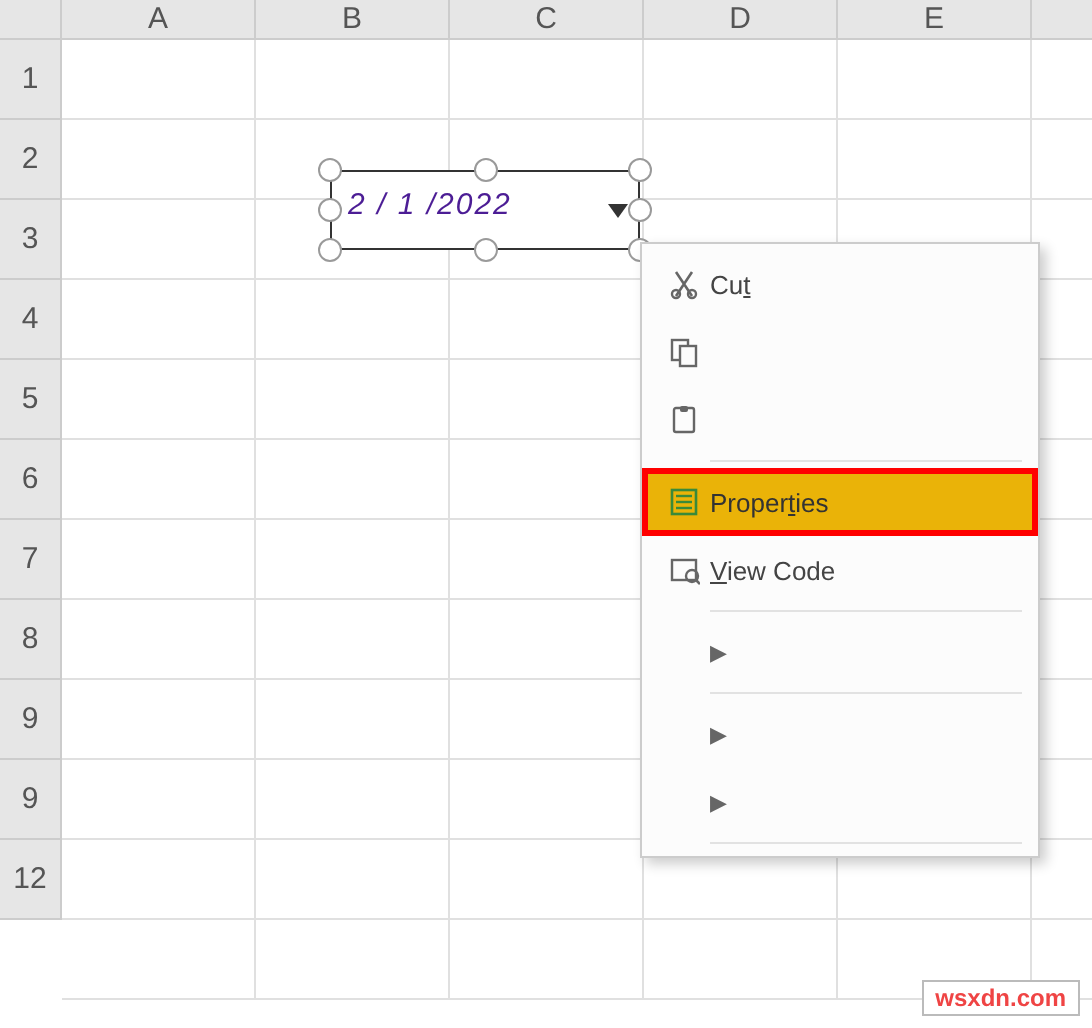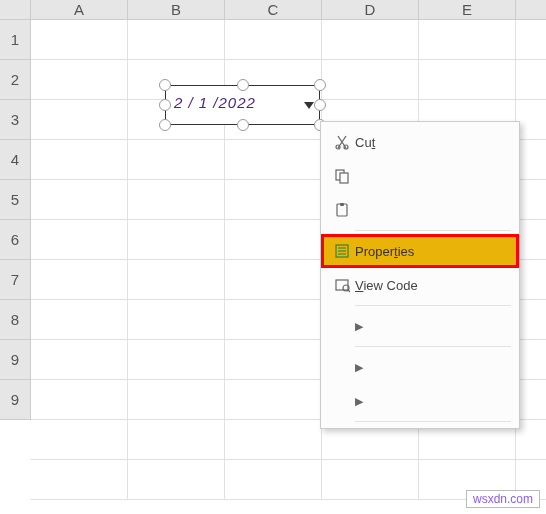--- a/index.html
+++ b/index.html
@@ -90,21 +90,21 @@
   .menu-item.hl {
     background: #eab308;
     box-shadow: inset 0 0 0 3px #ff0000;
   }
   .menu-item.hl .label { color: #333; }
   svg { display: block; }
 
   .watermark {
     position: absolute; right: 6px; bottom: 6px;
     background: #fff; border: 1px solid #bbb; padding: 1px 6px;
-    font-size: 12px; color: #8b5cf6;
+    font-size: 12px; color: #ef4444; font-weight: bold;
   }
 </style>
 </head>
 <body>
 
 <div class="grid">
   <div class="corner"></div>
   <div class="colhead">
     <div>A</div>
     <div>B</div>
@@ -116,20 +116,21 @@
     <div>1</div>
     <div>2</div>
     <div>3</div>
     <div>4</div>
     <div>5</div>
     <div>6</div>
     <div>7</div>
     <div>8</div>
     <div>9</div>
     <div>9</div>
+    <div>12</div>
   </div>
   <div class="cells">
     <div class="row">
         <div class="cell"></div>
         <div class="cell"></div>
         <div class="cell"></div>
         <div class="cell"></div>
         <div class="cell"></div>
       </div>
     <div class="row">

